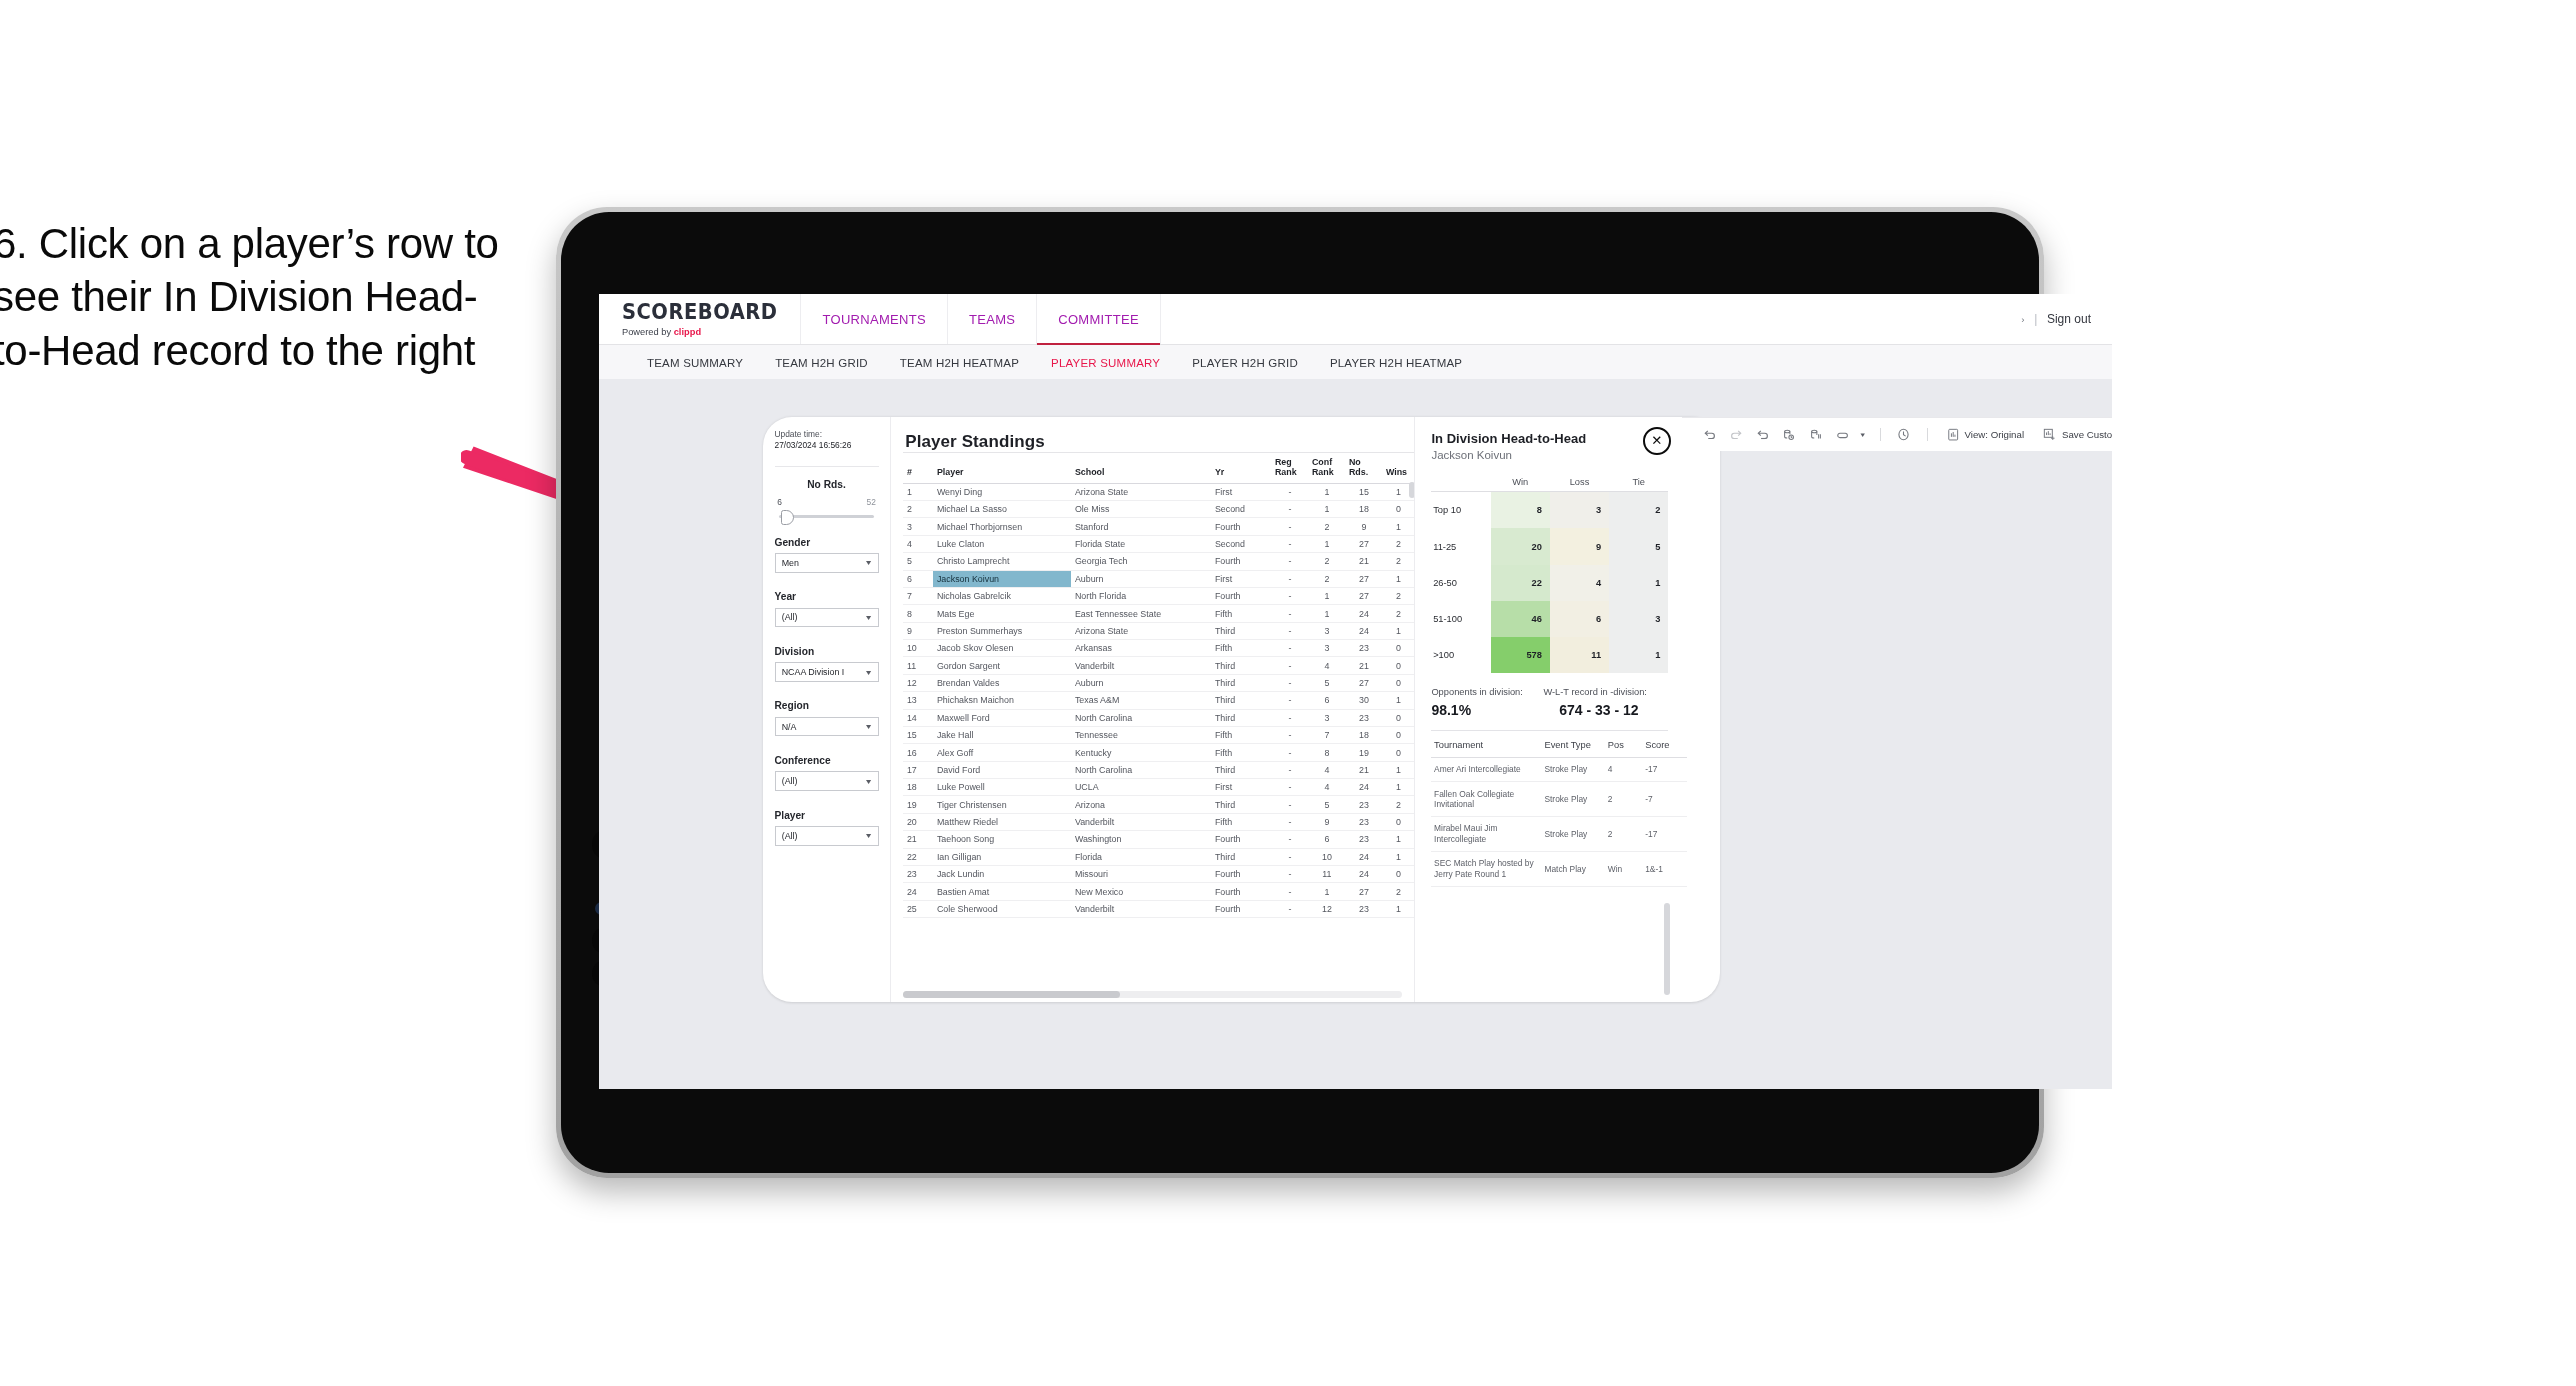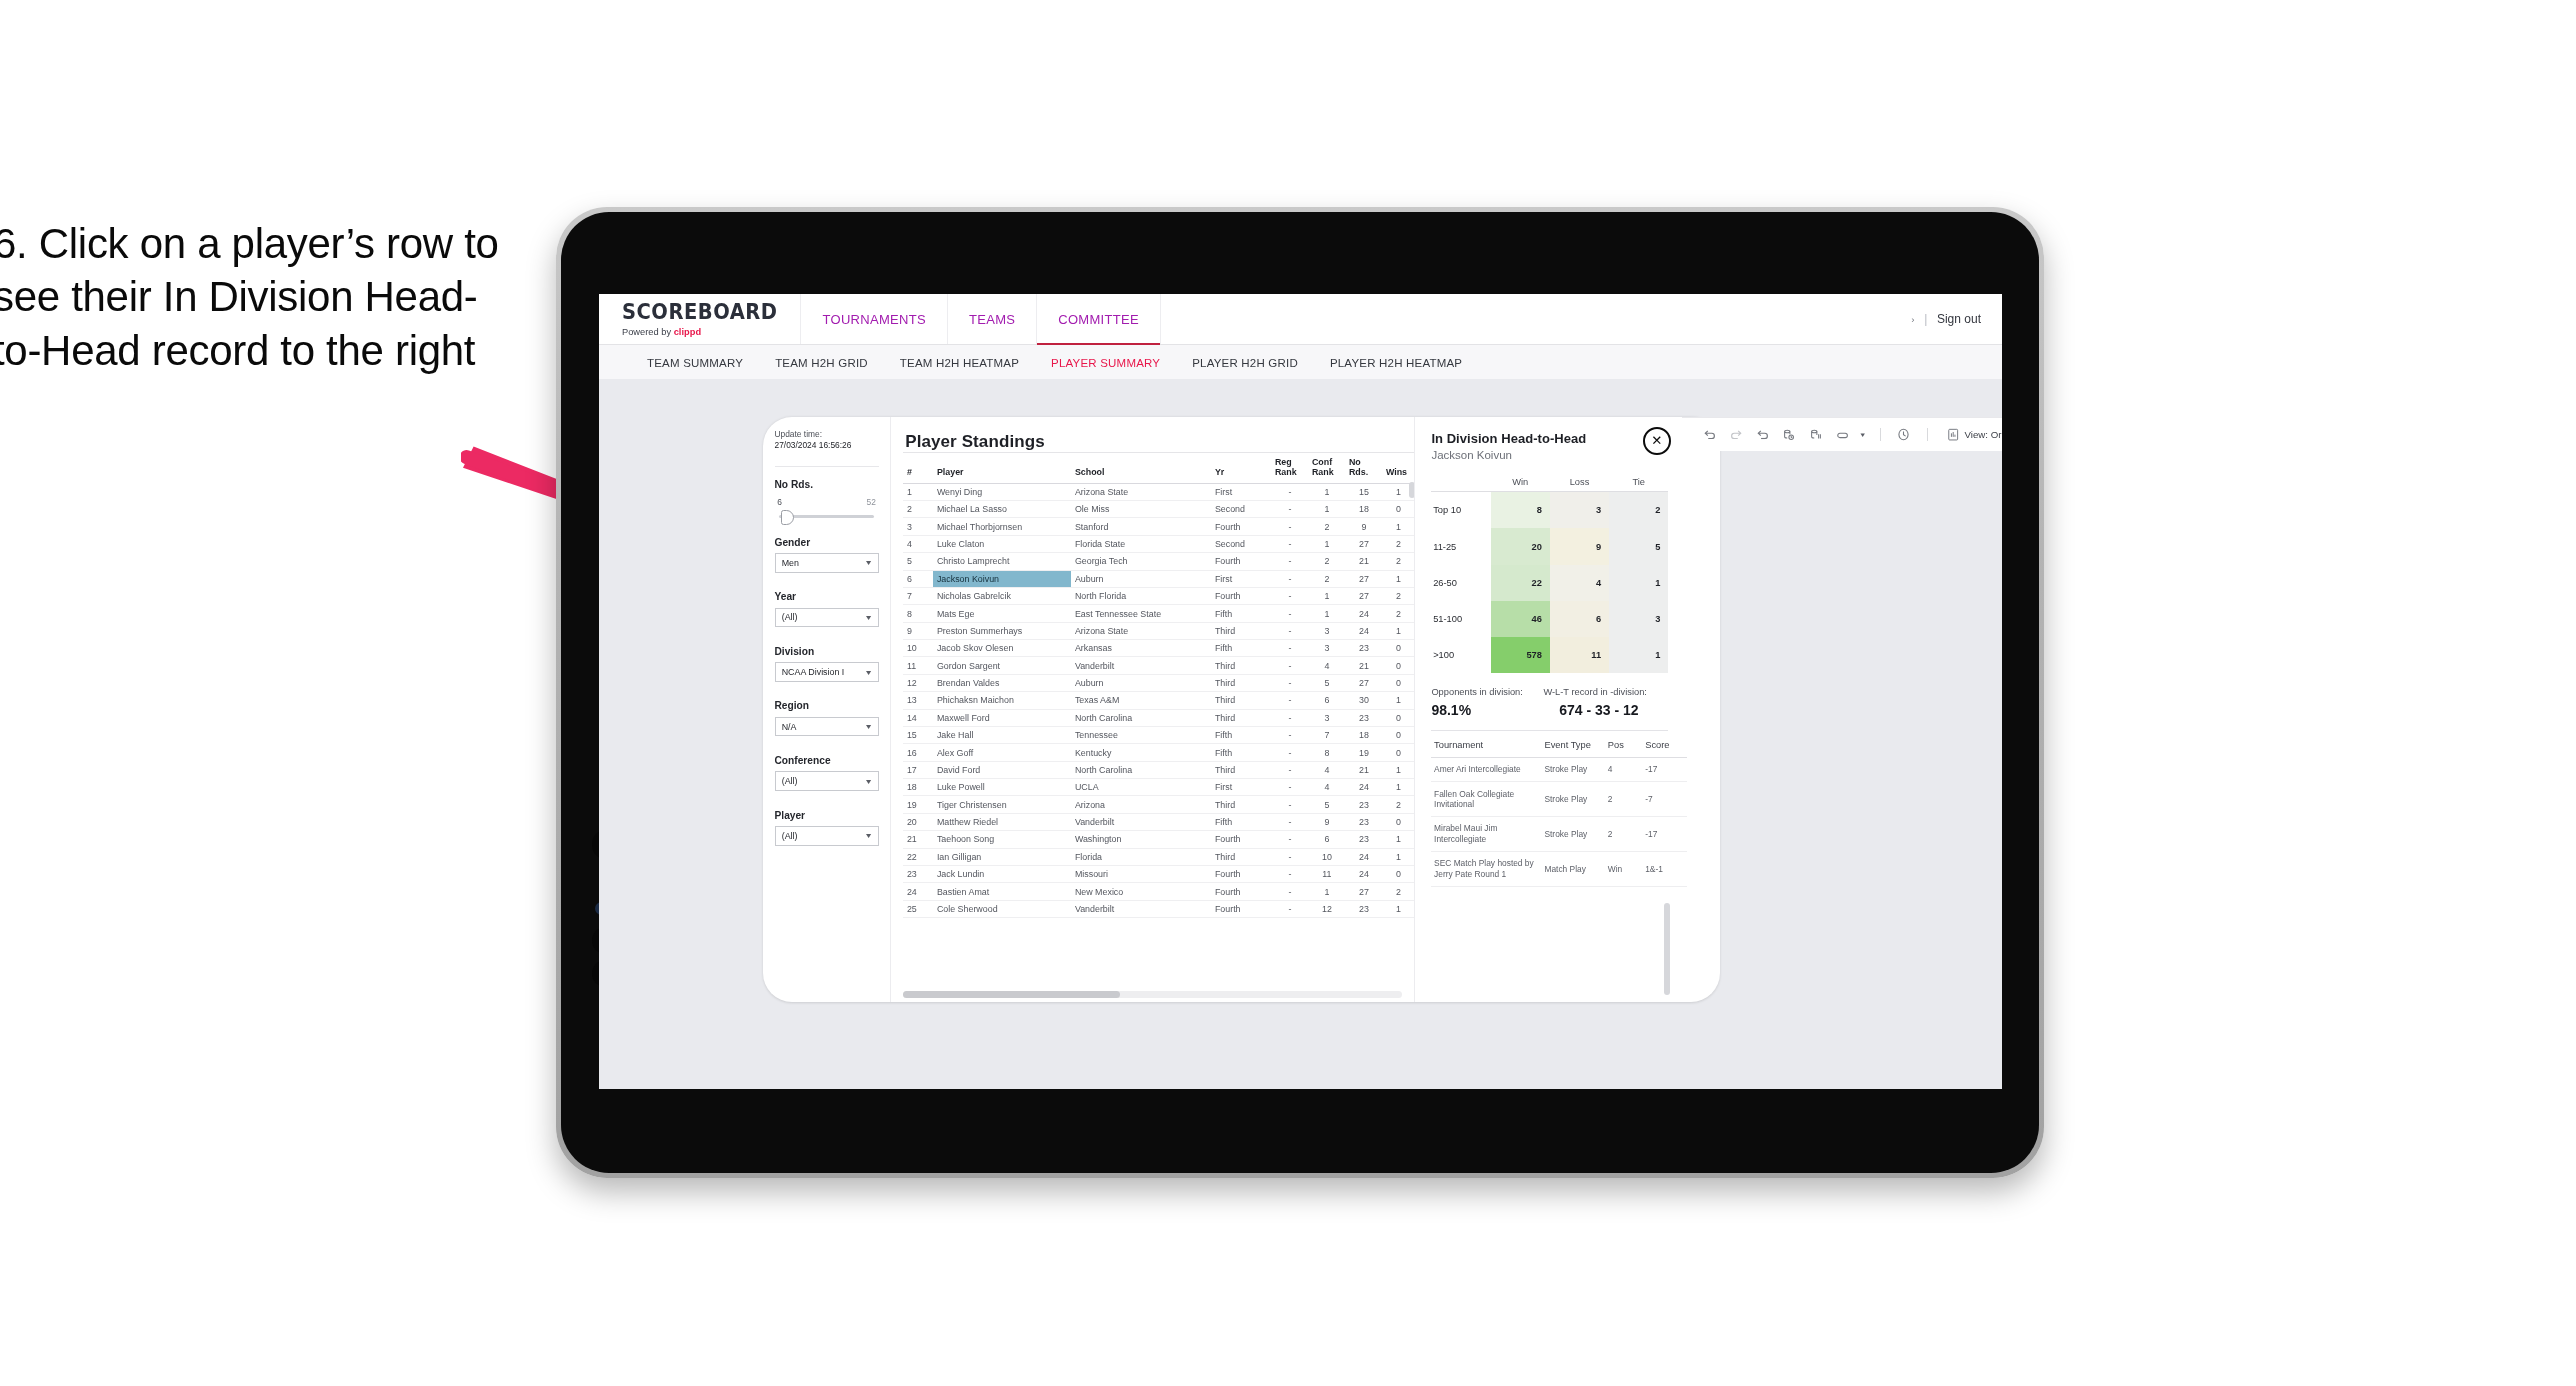--- a/index.html
+++ b/index.html
@@ -37,21 +37,21 @@
     padding: 3.5px;
     box-sizing: border-box;
   }
   .tablet-inner {
     position:absolute; left:5.3px; top:5.3px; right:5.3px; bottom:5.3px;
     background:#0b0b0b; border-radius: 48px;
   }
   .screen {
     position:absolute;
     left: 599px; top: 294px;
-    width: 1403px; height: 795px;
+    width: 1513px; height: 795px;
     background: #e9eaee;
     overflow: hidden;
   }
   .cam-dot { position:absolute; background:#070707; border-radius:50%; }
 
   
   .appbar {
     height: 50px; background:#fff; display:flex; align-items:center;
     border-bottom: 0.9px solid #e3e3e6; position:relative;
   }
@@ -99,21 +99,21 @@
     display:flex; flex-direction:row;border-radius:29px;
   }
   .viz-body { flex:1; display:flex; min-height:0; }
 
   
   .rail { width:128px; border-right:0.9px solid #ececef; padding:11.5px 11.5px 0 11.5px; box-sizing:border-box; }
   .upd-label { font-size:8.4px; color:#4c4f57; line-height:1.35; }
   .upd-val  { font-size:8.4px; color:#1c1e24; line-height:1.35; }
   .rail-div { height:0.9px; background:#e7e7ea; margin:15px 0 12.4px 0; }
 
-  .slider-title { font-size:10.2px; color:#24262c; font-weight:600; margin-bottom:6.2px; }
+  .slider-title { font-size:10.2px; color:#24262c; font-weight:600; text-align:center; margin-bottom:6.2px; }
   .slider-nums { display:flex; justify-content:space-between; font-size:8.4px; color:#4b4e56; padding:0 2.7px; }
   .slider-nums .hi { color:#8f939b; }
   .slider-track { position:relative; height:3.5px; background:#cfd1d6; border-radius:2.7px; margin:8px 4.4px 0 4.4px; }
   .slider-knob {
     position:absolute; left:1.8px; top:-4.4px; width:11.5px; height:12.4px;
     background:#fff; border:1.3px solid #9a9da4; border-radius:2.7px 8px 8px 2.7px;
   }
 
   .fgroup { margin-top:18.6px; }
   .flabel { font-size:10.2px; color:#24262c; font-weight:600; margin-bottom:5.3px; }

